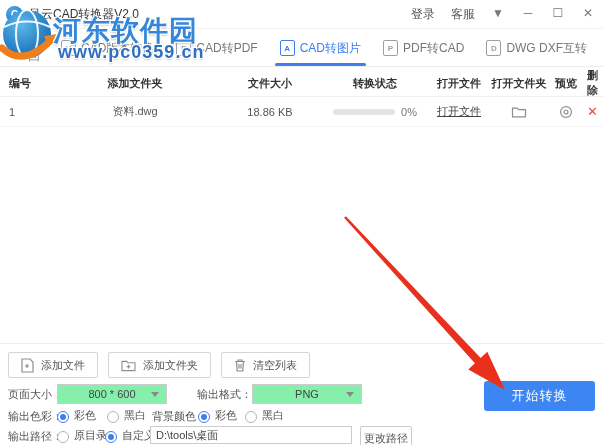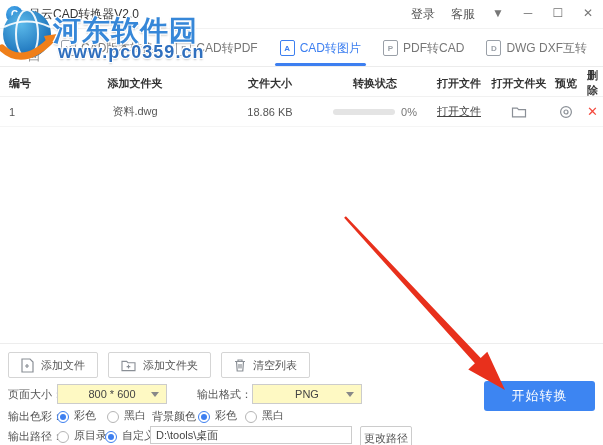--- a/index.html
+++ b/index.html
@@ -53,21 +53,21 @@
   .del { color:#f4483c; font-weight:bold; font-size:13px; cursor:pointer; }
 
   
   .sepline { position:absolute; left:0; right:0; top:343px; border-top:1px solid #ededed; }
   .btnrow { position:absolute; top:352px; left:8px; display:flex; gap:10px; }
   .obtn { display:flex; align-items:center; gap:7px; height:26px; padding:0 12px;
     border:1px solid #d5d5d5; border-radius:2px; background:#fff; font-size:11px; color:#555; cursor:pointer; }
   .obtn svg { display:block; }
 
   .setlabel { position:absolute; font-size:11px; color:#555; }
-  .selectbox { position:absolute; height:20px; border:1px solid #ccc; background:#fef9c3;
+  .selectbox { position:absolute; height:20px; border:1px solid #ccc; background:#86efac;
     display:flex; align-items:center; justify-content:center; font-size:11px; color:#444; cursor:pointer; }
   .selectbox .caret { position:absolute; right:7px; top:7px; width:0; height:0;
     border-left:4px solid transparent; border-right:4px solid transparent; border-top:5px solid #888; }
 
   .radio { display:inline-flex; align-items:flex-end; gap:5px; font-size:11px; color:#555;
     position:absolute; cursor:pointer; }
   .rdot { width:12px; height:12px; border-radius:50%; border:1px solid #b5b5b5; background:#fff;
     display:inline-flex; align-items:center; justify-content:center; }
   .radio.sel .rdot { border-color:#3d7ff0; }
   .radio.sel .rdot::after { content:""; width:6px; height:6px; border-radius:50%; background:#3d7ff0; }

